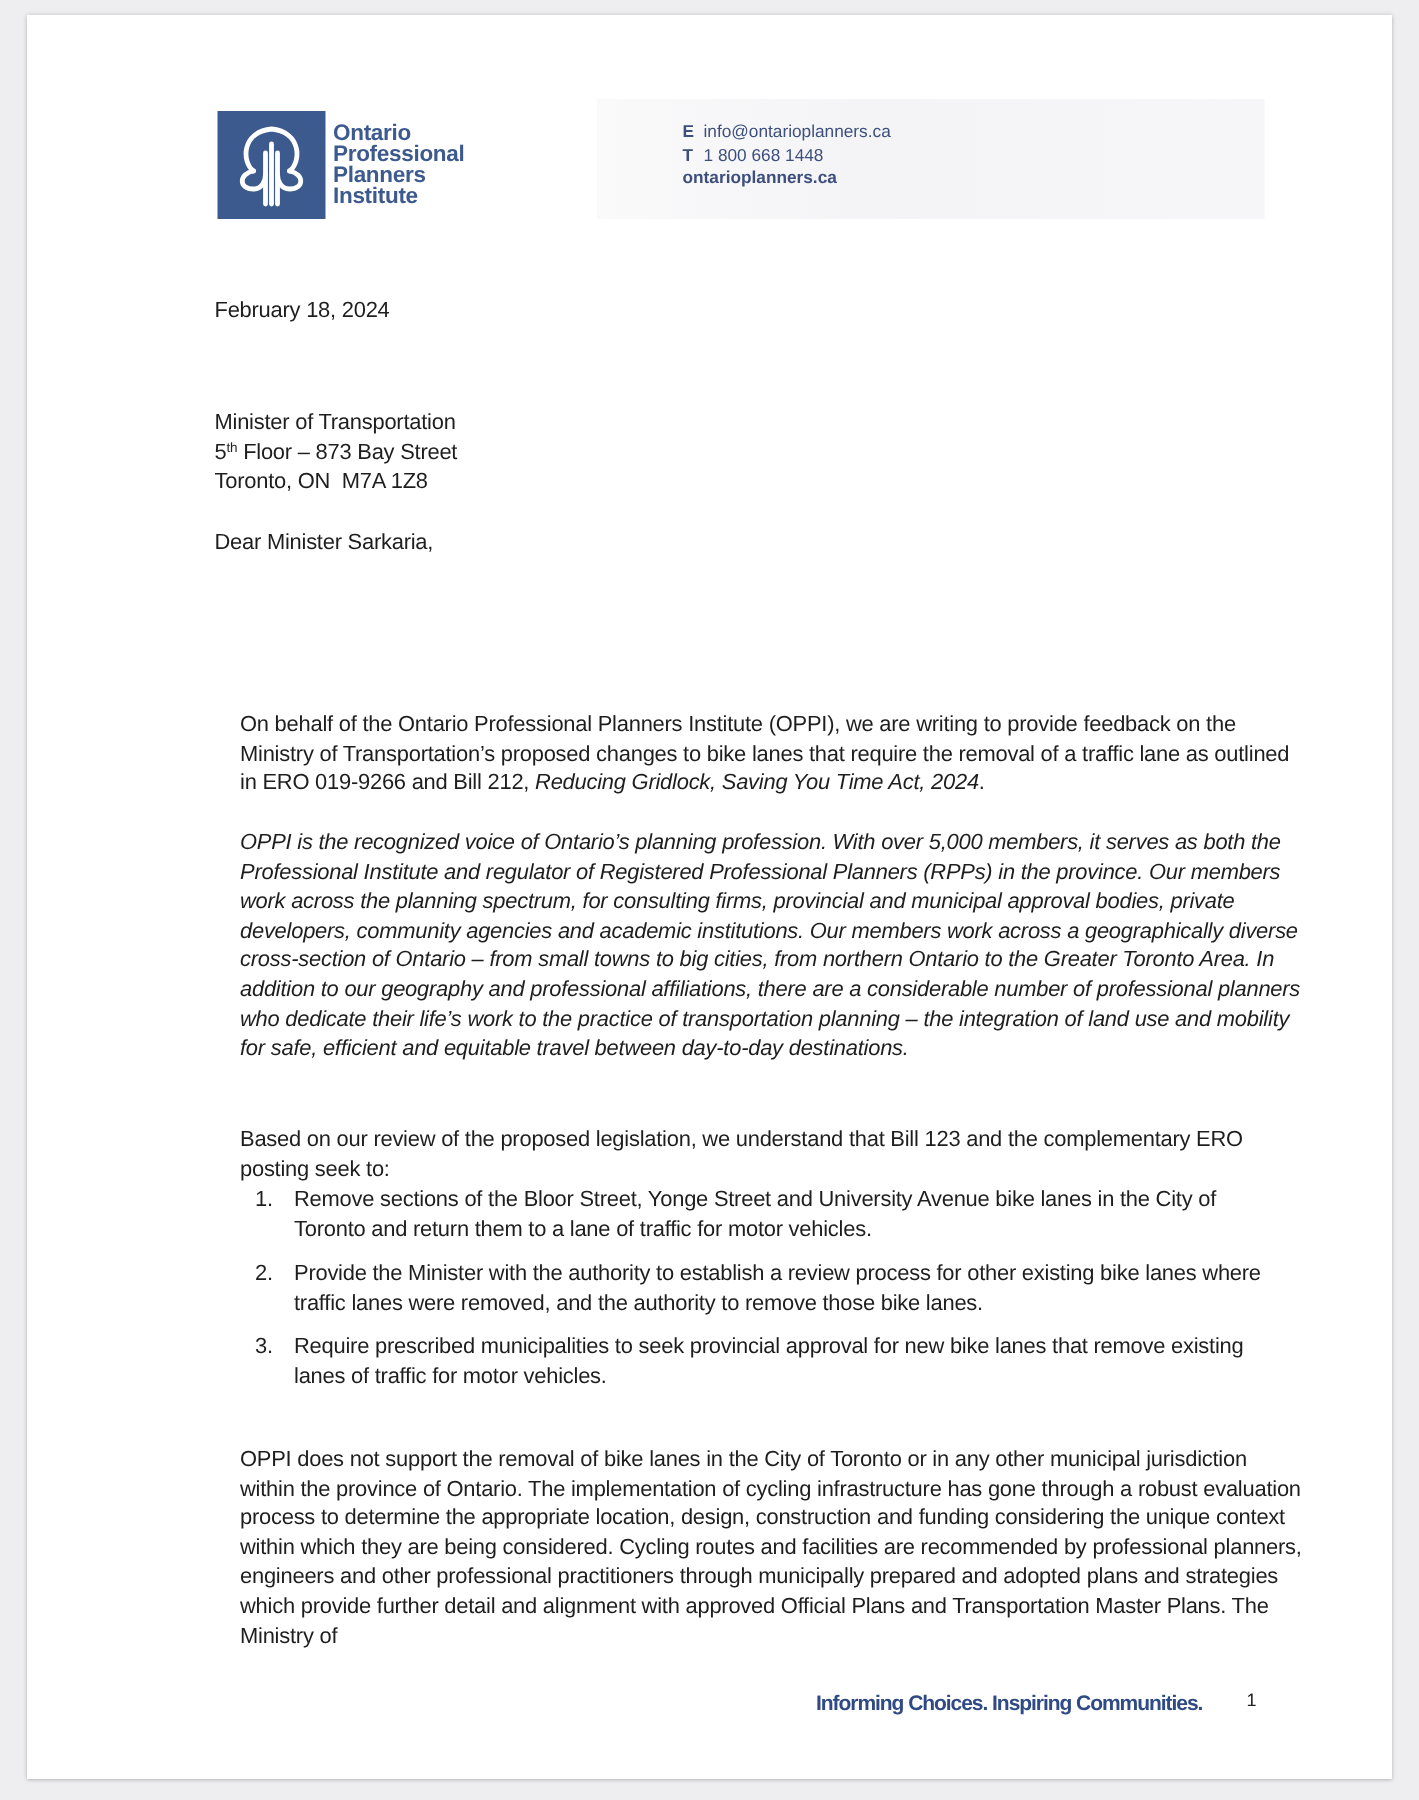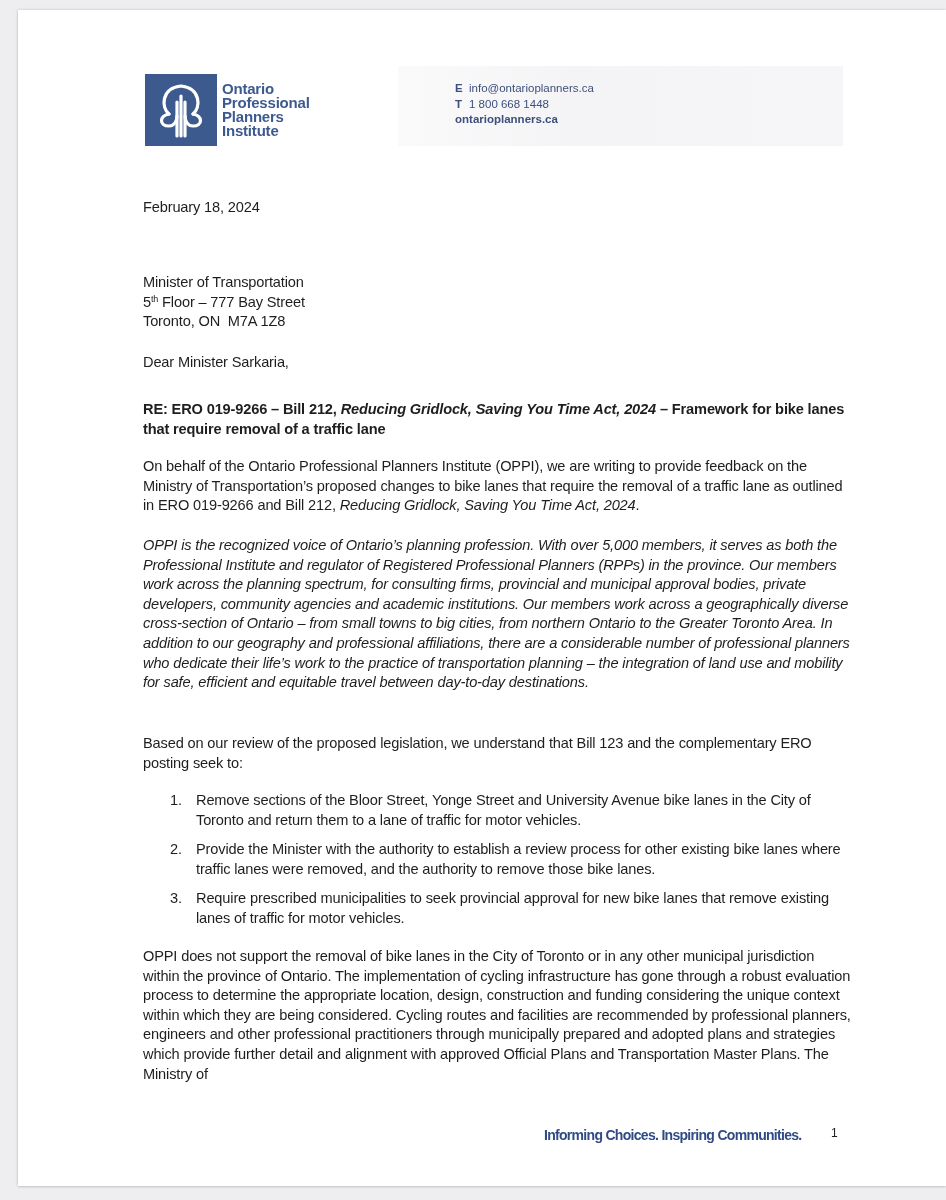--- a/index.html
+++ b/index.html
@@ -9,21 +9,20 @@
       position: relative;
       overflow: hidden;
       font-family: "Liberation Sans", sans-serif;
     }
     .page {
       position: absolute;
       left: 18px; top: 10px;
       width: 910px; height: 1176px;
       background: #ffffff;
       box-shadow: 0 0 3px rgba(0,0,0,0.18), 0 1px 2px rgba(0,0,0,0.10);
-      padding-left: 18px;
     }
     .letterhead-band {
       position: absolute;
       left: 380px; top: 56px;
       width: 445px; height: 80px;
       background: linear-gradient(to right, #fafafb, #f4f4f6 40%, #f6f6f8 100%);
     }
     .logo {
       position: absolute;
       left: 127px; top: 64px;
@@ -97,21 +96,21 @@
       font-weight: bold;
       font-size: 14px;
       letter-spacing: -0.7px;
     }
     .page-num {
       position: absolute;
       left: 813px; top: 1116px;
       color: #222;
       font-size: 12px;
     }
-    p { margin: 0; }
+    p { margin: 17px; }
   </style>
 </head>
 <body>
 
 <div class="page">
 
   <div class="letterhead-band"></div>
 
   <div class="logo">
     <div class="logo-mark">
@@ -143,29 +142,26 @@
       <span class="lbl">T</span><span>1 800 668 1448</span>
     </div>
     <div class="web">ontarioplanners.ca</div>
   </div>
 
 
   <div class="body-text date">February 18, 2024</div>
 
   <div class="body-text address">
     <div>Minister of Transportation</div>
-    <div><span>5</span><sup>th</sup><span style="white-space:pre"> Floor – 777 Bay Street</span></div>
+    <div><span>5</span><sup>th</sup><span style="white-space:pre"> Floor – 873 Bay Street</span></div>
     <div style="white-space:pre">Toronto, ON  M7A 1Z8</div>
   </div>
 
   <div class="body-text salutation">Dear Minister Sarkaria,</div>
 
-  <div class="body-text re">
-    <span>RE: ERO 019-9266 – Bill 212, </span><em>Reducing Gridlock, Saving You Time Act, 2024</em><span> – Framework for bike lanes that require removal of a traffic lane</span>
-  </div>
 
   <p class="body-text p1">
     <span>On behalf of the Ontario Professional Planners Institute (OPPI), we are writing to provide feedback on the Ministry of Transportation’s proposed changes to bike lanes that require the removal of a traffic lane as outlined in ERO 019-9266 and Bill 212, </span><em>Reducing Gridlock, Saving You Time Act, 2024</em><span>.</span>
   </p>
 
   <p class="body-text p2">OPPI is the recognized voice of Ontario’s planning profession. With over 5,000 members, it serves as both the Professional Institute and regulator of Registered Professional Planners (RPPs) in the province. Our members work across the planning spectrum, for consulting firms, provincial and municipal approval bodies, private developers, community agencies and academic institutions. Our members work across a geographically diverse cross-section of Ontario – from small towns to big cities, from northern Ontario to the Greater Toronto Area. In addition to our geography and professional affiliations, there are a considerable number of professional planners who dedicate their life’s work to the practice of transportation planning – the integration of land use and mobility for safe, efficient and equitable travel between day-to-day destinations.</p>
 
   <p class="body-text p3">Based on our review of the proposed legislation, we understand that Bill 123 and the complementary ERO posting seek to:</p>
 
   <ol class="list">

